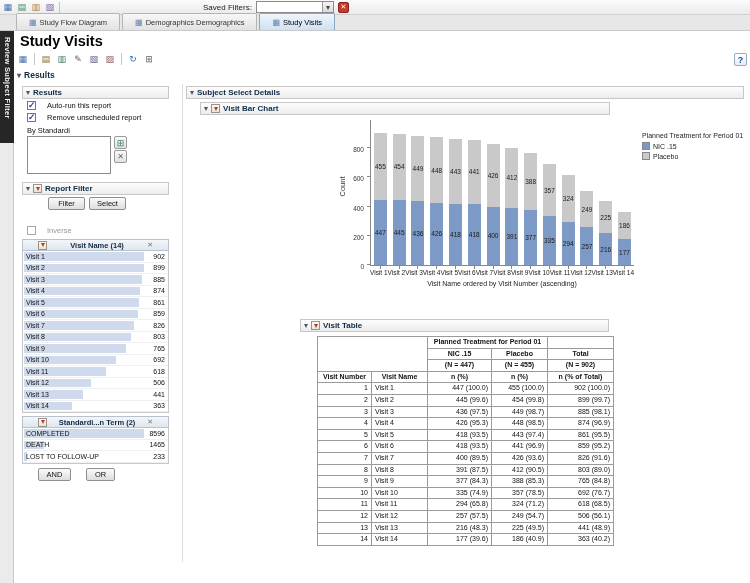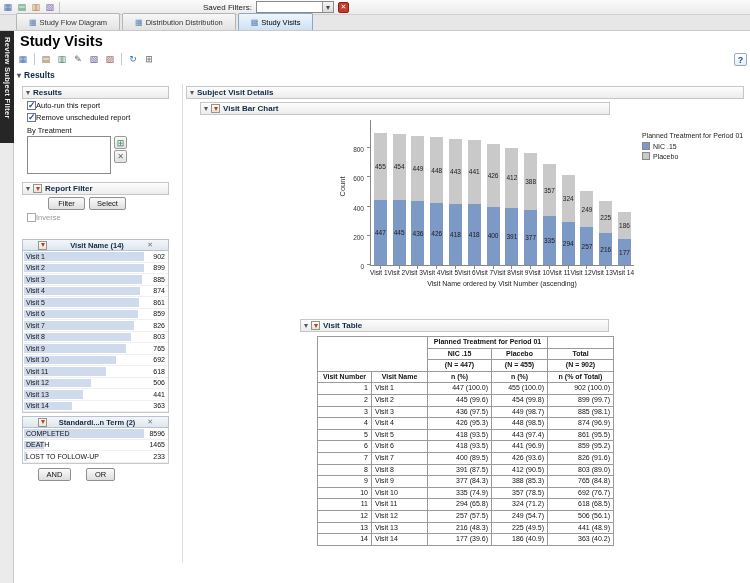--- a/index.html
+++ b/index.html
@@ -42,33 +42,33 @@
   .disc::before{content:"▾";color:#556;font-size:8px;}
   .red-tri{width:9px;height:9px;background:linear-gradient(#fdfcf6,#e9e4d6);border:1px solid #9a9488;display:inline-flex;align-items:center;justify-content:center;flex:0 0 auto;}
   .red-tri::after{content:"";border-left:2.5px solid transparent;border-right:2.5px solid transparent;border-top:4px solid #c0392b;}
   #results-header{left:17px;top:70px;display:flex;align-items:center;gap:3px;font-size:8.5px;font-weight:bold;color:#102a43;}
   .outline-header{height:13px;background:linear-gradient(#fdfdfd,#ececec);border:1px solid #c6c6c6;display:flex;align-items:center;gap:3px;padding:0 3px;}
   .oh-title{font-weight:bold;font-size:8px;color:#102a43;white-space:nowrap;}
   #vline{left:182px;top:84px;width:1px;height:478px;background:#dcdcdc;}
 
   
   #options-header{left:22px;top:86px;width:147px;}
-  .cb-row{display:flex;align-items:center;gap:0;font-size:7.5px;text-align:center;}
+  .cb-row{display:flex;align-items:center;gap:11px;font-size:7.5px;text-align:center;}
   .cb{width:9px;height:9px;border:1px solid #777;background:#fff;position:relative;flex:0 0 auto;}
   .cb.on::before{content:"✓";position:absolute;left:0px;top:-2px;color:#1c4fa0;font-size:9px;font-weight:bold;}
   .cb.off{border-color:#aaa;}
   #by-label{left:27px;top:126px;font-size:7.5px;}
   #by-box{left:27px;top:136px;width:84px;height:38px;background:#fff;border:1px solid #8a8a8a;}
   .side-btn{width:13px;height:13px;border:1px solid #9a9a9a;border-radius:2px;background:linear-gradient(#fafafa,#e2e2e2);display:flex;align-items:center;justify-content:center;font-size:8px;color:#666;}
   .gi-add::before{content:"⊞";color:#3f8a5f;font-size:9px;}
 
   
   #rf-header{left:22px;top:182px;width:147px;}
   .btn{height:13px;line-height:11px;text-align:center;font-size:7.5px;background:linear-gradient(#fafafa,#dedede);border:1px solid #8f8f8f;border-radius:2px;color:#111;}
-  #inverse-row{left:27px;top:213px;color:#999;}
+  #inverse-row{left:27px;top:226px;color:#999;}
   .filter-header{height:12px;background:linear-gradient(#f3f6fa,#dfe6ee);border:1px solid #b9c2cc;display:flex;align-items:center;gap:3px;padding:0 15px;}
   .fh-title{flex:1;text-align:center;font-weight:bold;font-size:7.5px;color:#102a43;white-space:nowrap;overflow:hidden;}
   .fh-close{color:#777;font-size:7px;}
   .filter-list{background:#fff;border:1px solid #c8c8c8;border-top:none;}
   .filter-row{position:relative;height:11.5px;border-bottom:1px solid #f0f0f0;}
   .filter-bar{position:absolute;left:1px;top:1px;bottom:1px;background:#cfdaec;}
   .filter-label{position:absolute;left:3px;top:1.5px;font-size:7px;white-space:nowrap;}
   .filter-count{position:absolute;right:3px;top:1.5px;font-size:7px;}
   #andor-and{left:38px;top:468px;width:33px;}
   #andor-or{left:86px;top:468px;width:29px;}
@@ -121,21 +121,21 @@
   <div id="sf-delete" class="gi-close"></div>
 </div>
 
 <div id="tab-bar">
     <div class="tab">
       <span class="tab-icon"></span>
       <span class="tab-label">Study Flow Diagram</span>
     </div>
     <div class="tab">
       <span class="tab-icon"></span>
-      <span class="tab-label">Distribution Distribution</span>
+      <span class="tab-label">Demographics Demographics</span>
     </div>
     <div class="tab active">
       <span class="tab-icon"></span>
       <span class="tab-label">Study Visits</span>
     </div>
   </div>
 
 <div id="left-strip" class="abs"></div>
 <div id="vertical-tab" class="abs">
   <span>Review Subject Filter</span>
@@ -167,21 +167,21 @@
   <span class="oh-title">Results</span>
 </div>
 <div class="abs cb-row" style="left:27px;top:101px">
   <span class="cb on"></span>
   <span>Auto-run this report</span>
 </div>
 <div class="abs cb-row" style="left:27px;top:113px">
   <span class="cb on"></span>
   <span>Remove unscheduled report</span>
 </div>
-<div id="by-label" class="abs">By Treatment</div>
+<div id="by-label" class="abs">By Standardi</div>
 <div id="by-box" class="abs"></div>
 <div class="abs side-btn gi-add" style="left:114px;top:136px"></div>
 <div class="abs side-btn gi-close" style="left:114px;top:150px"></div>
 
 <div id="rf-header" class="abs outline-header">
   <span class="disc"></span>
   <span class="red-tri"></span>
   <span class="oh-title">Report Filter</span>
 </div>
 <div class="abs btn" style="left:48px;top:197px;width:37px">Filter</div>
@@ -290,21 +290,21 @@
       <span class="filter-label">LOST TO FOLLOW-UP</span>
       <span class="filter-count">233</span>
     </div>
   </div>
 
 <div id="andor-and" class="abs btn">AND</div>
 <div id="andor-or" class="abs btn">OR</div>
 
 <div id="svd-header" class="abs outline-header">
   <span class="disc"></span>
-  <span class="oh-title">Subject Visit Details</span>
+  <span class="oh-title">Subject Select Details</span>
 </div>
 <div id="vbc-header" class="abs outline-header">
   <span class="disc"></span>
   <span class="red-tri"></span>
   <span class="oh-title">Visit Bar Chart</span>
 </div>
 
 <div id="chart" class="abs">
   <div id="y-axis-label">Count</div>
   <div id="y-ticks">

